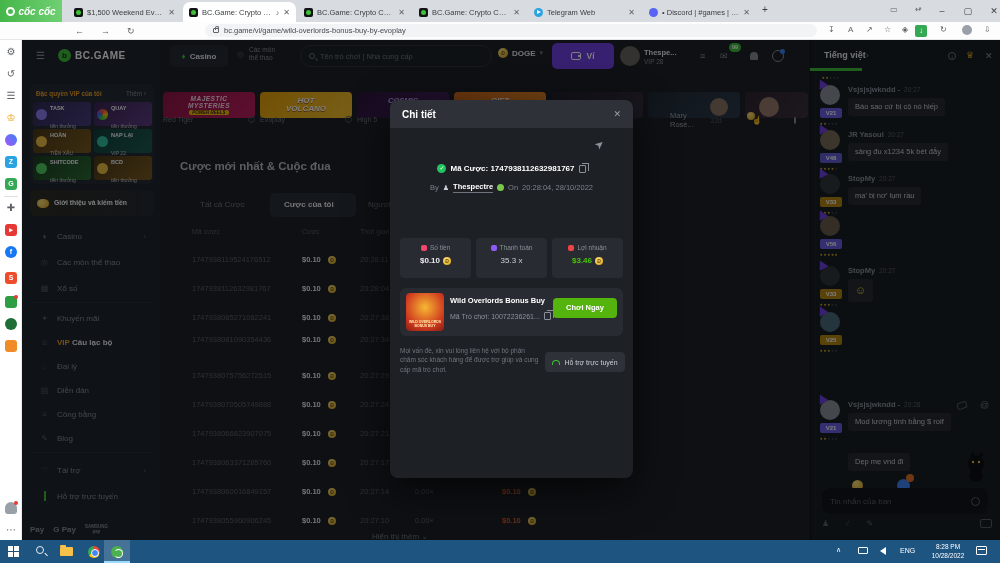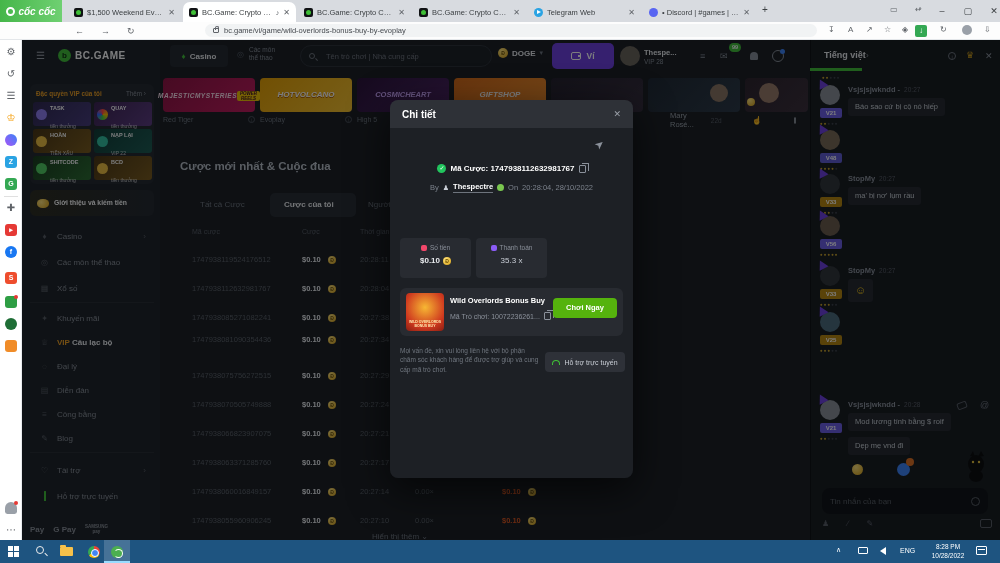--- a/index.html
+++ b/index.html
@@ -61,21 +61,21 @@
   .mdv{left:30px;width:124px;height:1px;background:#272b31;z-index:3}
   .hset{width:8px;height:5px;border:1.5px solid #3fbf36;border-bottom:none;border-radius:4px 4px 0 0}
   .pays{left:30px;top:524px;width:124px;display:flex;gap:9px;align-items:center;z-index:3;color:#8b9099}
   .pay1{font-size:8px;font-weight:bold}.pay3{font-size:4.5px;font-weight:bold;line-height:5px;text-align:center}
   
   .pill{left:170px;top:45px;width:58px;height:22px;background:#23262c;border-radius:4px;display:flex;align-items:center;justify-content:center;gap:4px;z-index:2}
   .pilld{color:#3fbf36;font-size:8px}
   .pillt{color:#e8eaed;font-weight:bold;font-size:8px}
   .sports{left:236px;top:46px;display:flex;align-items:center;gap:4px;z-index:2}
   .sportst{font-size:6.5px;color:#878d96;width:34px;line-height:8px}
-  .srch{left:300px;top:45px;width:192px;height:22px;background:#1b1e23;border:1px solid #2b2f35;border-radius:11px;display:flex;align-items:center;gap:11px;padding:0 8px;z-index:2}
+  .srch{left:300px;top:45px;width:192px;height:22px;background:#1b1e23;border:1px solid #2b2f35;border-radius:11px;display:flex;align-items:center;gap:5px;padding:0 8px;z-index:2}
   .mag{width:6px;height:6px;border:1.2px solid #6e747d;border-radius:50%;position:relative;flex:none}
   .mag::after{content:"";position:absolute;left:5px;top:5px;width:3px;height:1.2px;background:#6e747d;transform:rotate(45deg)}
   .srch input{background:transparent;border:none;outline:none;font-size:7.5px;color:#c9ced6;width:150px;font-family:"Liberation Sans",sans-serif}
   .srch input::placeholder{color:#6e747d}
   .coin{display:inline-block;width:8px;height:8px;border-radius:50%;background:radial-gradient(circle at 35% 30%,#ffe27a,#d8a012);color:#6b4e00;font-size:5px;font-weight:bold;text-align:center;line-height:8px}
   .coin::after{content:"Ð"}
   .doge{left:498px;top:48px;display:flex;align-items:center;gap:4px;z-index:2}
   .doget{color:#e8eaed;font-weight:bold;font-size:8px}
   .chev{color:#6e747d;font-size:7px}
   .vibtn{left:552px;top:43px;width:62px;height:26px;background:#6d3de0;border-radius:5px;display:flex;align-items:center;justify-content:center;gap:5px;z-index:2}
@@ -84,21 +84,21 @@
   .vit{color:#fff;font-weight:bold;font-size:8.5px}
   .uav{left:620px;top:46px;width:20px;height:20px;border-radius:50%;background:#6a6258;z-index:2}
   .uname{left:644px;top:48px;font-size:7.5px;font-weight:bold;color:#e8eaed;z-index:2}
   .ulvl{left:644px;top:58px;font-size:6.5px;color:#878d96;z-index:2}
   .hic{color:#878d96;font-size:9px;z-index:2}
   .mbadge{left:729px;top:43px;min-width:12px;height:9px;background:#3fbf36;border-radius:5px;color:#fff;font-size:5.5px;font-weight:bold;text-align:center;line-height:9px;padding:0 2px;z-index:3}
   .bellh{left:750px;top:52px;width:8px;height:8px;background:#878d96;border-radius:50% 50% 15% 15%;z-index:2}
   .penc{left:772px;top:50px;width:12px;height:12px;border:1.3px solid #878d96;border-radius:50%;z-index:2}
   .bluedot{position:absolute;right:-2px;top:-2px;width:5px;height:5px;border-radius:50%;background:#3b82f6}
   
-  .ban{top:78px;width:92px;height:34px;border-radius:4px;display:flex;flex-direction:row;align-items:center;justify-content:center;z-index:2;font-weight:bold;font-style:italic;text-align:center}
+  .ban{top:92px;width:92px;height:26px;border-radius:4px;display:flex;flex-direction:column;align-items:center;justify-content:center;z-index:2;font-weight:bold;font-style:italic;text-align:center}
   .b1l{font-size:6.5px;color:#ffe3ef;line-height:7px;letter-spacing:.5px}
   .b1s{font-size:4.5px;color:#3a0d20;background:#f2c200;border-radius:2px;padding:0 3px;margin-top:1px}
   .b2l{font-size:8px;color:#fff;line-height:8px;text-shadow:0 1px 0 #a95b00}
   .b3l{font-size:7.5px;color:#cfa8ff;line-height:8px}
   .b4l{font-size:8px;color:#fff;line-height:8px}
   .face{border-radius:50%;position:absolute}
   .cap{top:113px;height:12px;display:flex;align-items:center;z-index:2;width:92px}
   .capt{font-size:7px;color:#6e747d}
   .capi{margin-left:auto;width:7px;height:7px;border:1px solid #4a4f57;border-radius:50%;color:#4a4f57;font-size:5px;text-align:center;line-height:7px}
   
@@ -491,20 +491,25 @@
       </div>
   <span class="cbub">Báo sao cứ bị cộ nó hiếp</span></div>
 </div>
 <div class="ab cmsg" style="top:128px">
   <div class="cav">
       <span class="hat"></span>
       <div class="avc" style="background:#7a6a55"></div>
       <span class="vb" style="background:#5f5bd4">V48</span>
       <span class="dots f4"></span>
     </div>
+  <div class="cbody"><div class="chead">
+        <span class="cuser">JR Yasoul</span>
+        <span class="ctime">20:27</span>
+      </div>
+  <span class="cbub">sảng đu x1234 5k bét đẫy</span></div>
 </div>
 <div class="ab cmsg" style="top:172px">
   <div class="cav">
       <span class="hat"></span>
       <div class="avc" style="background:#2f3338"></div>
       <span class="vb" style="background:#b8860b">V33</span>
       <span class="dots f3"></span>
     </div>
   <div class="cbody"><div class="chead">
         <span class="cuser">StopMy</span>
@@ -546,21 +551,21 @@
       <span class="hat"></span>
       <div class="avc" style="background:#8a8f96"></div>
       <span class="vb" style="background:#6c5ce7">V21</span>
       <span class="dots f2"></span>
     </div>
   <div class="cbody"><div class="chead">
         <span class="cuser">Vsjsjsjwkndd -</span>
         <span class="ctime">20:28</span>
       </div>
   <span class="cbub">Mod lương tính bằng $ roif</span><br>
-  <span class="cbub" style="margin-top:6px">Dẹp mẹ vnd đi</span>
+  <span class="cbub" style="margin-top:22px">Dẹp mẹ vnd đi</span>
   <div class="erow">
         <span class="bigcoin"></span>
         <span class="bluee"></span>
       </div></div>
 </div>
 
 <span class="ab tagic"></span>
 <span class="ab atic">@</span>
 <svg class="ab cat" width="24" height="32" viewBox="0 0 24 32">
   <polygon points="6,6 9,1 11,7" fill="#0a0a0a"></polygon>
@@ -613,20 +618,30 @@
         <span class="coin"></span>
       </div>
   </div>
   <div class="ab scard" style="left:86px">
     <div class="slbl">
         <span class="sdot" style="background:#8b5cf6"></span>
         <span class="slt">Thanh toán</span>
       </div>
     <div class="sval" style="color:#c9ced6;font-weight:normal">
         <span>35.3 x</span>
+      </div>
+  </div>
+  <div class="ab scard" style="left:162px">
+    <div class="slbl">
+        <span class="sdot" style="background:#ef4444"></span>
+        <span class="slt">Lợi nhuận</span>
+      </div>
+    <div class="sval" style="color:#49c20a">
+        <span>$3.46</span>
+        <span class="coin"></span>
       </div>
   </div>
 </div>
 <div class="ab gcard">
   <div class="thumb">
     <span class="thl">WILD OVERLORDS</span>
     <span class="thl">BONUS BUY</span>
   </div>
   <span class="gttl">Wild Overlords Bonus Buy</span>
   <div class="gidrow">

